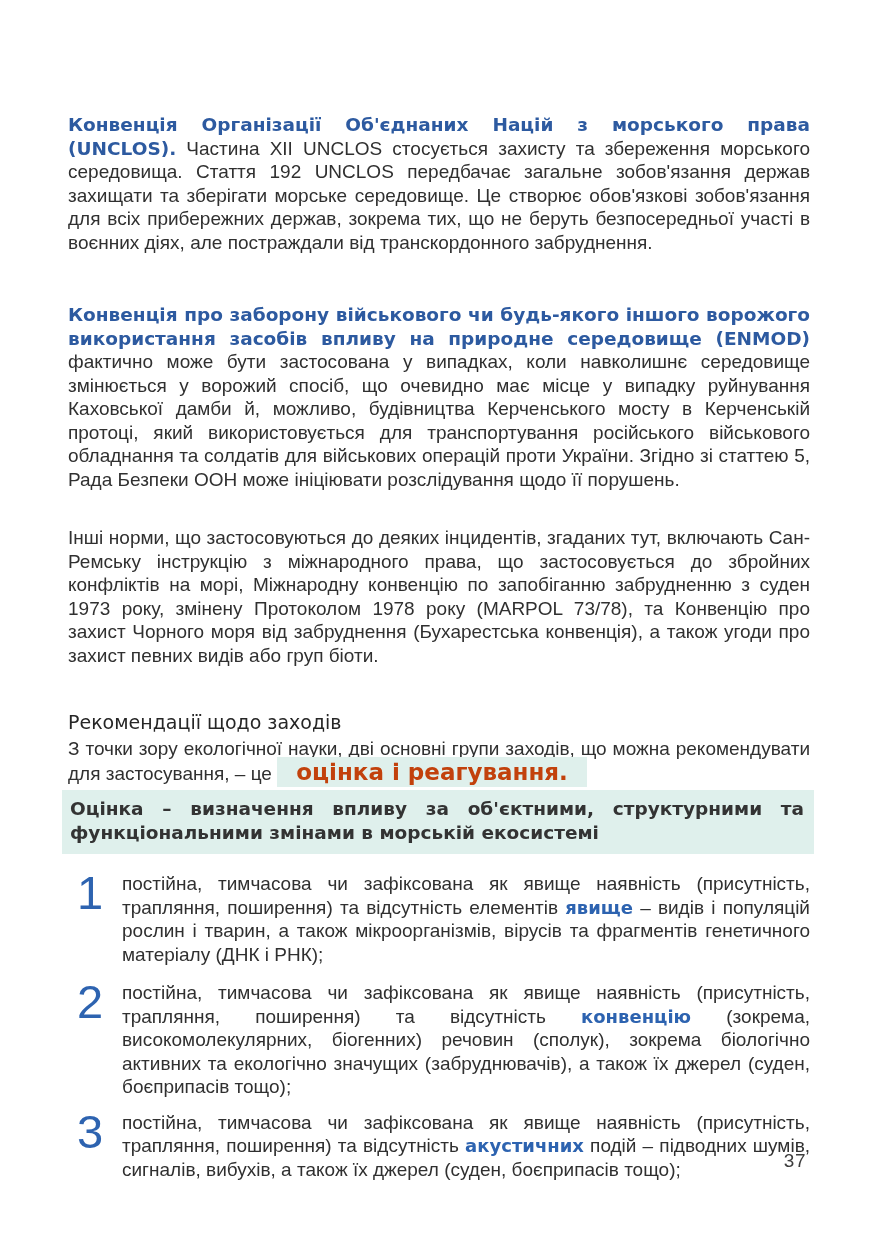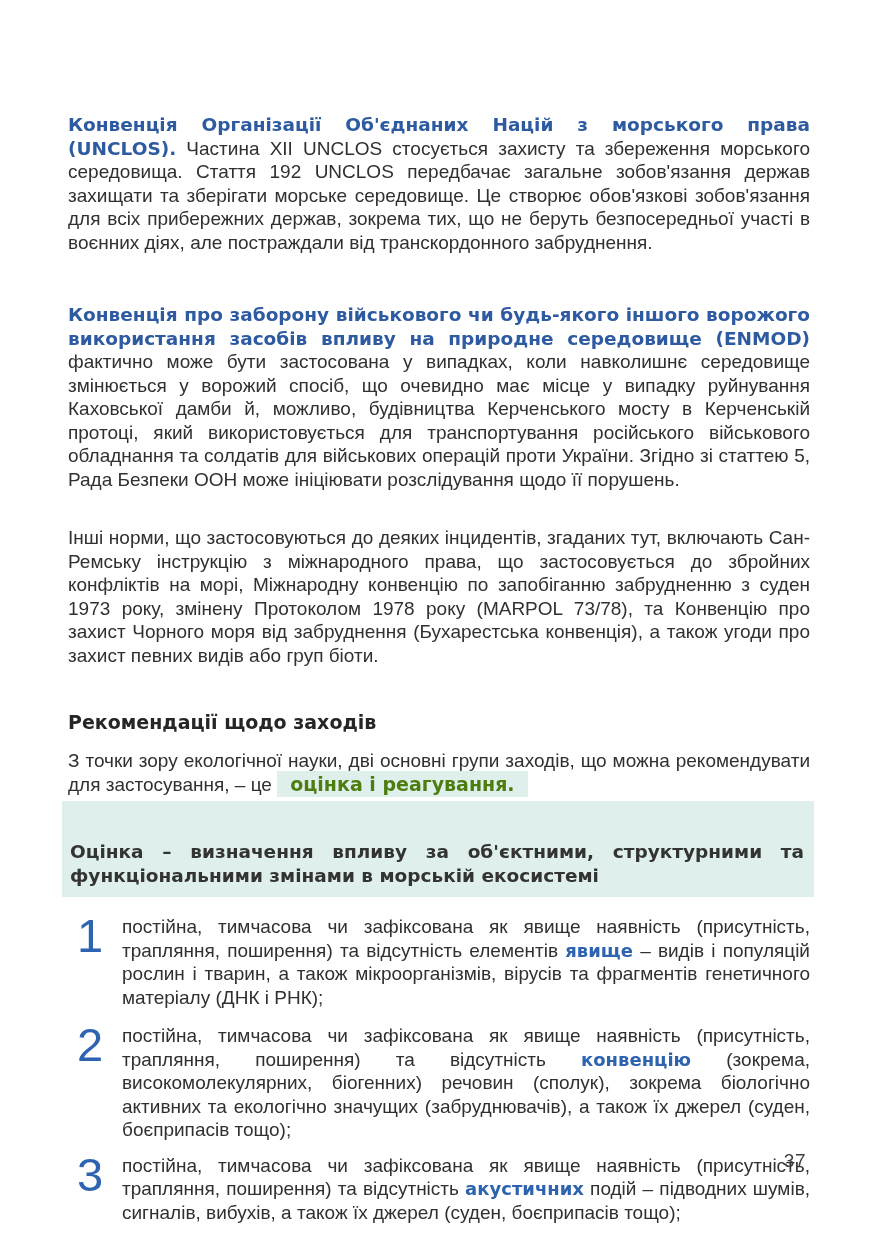--- a/index.html
+++ b/index.html
@@ -25,48 +25,47 @@
     color:#2d5aa0;
     font-size:18.5px;
   }
   .p-unclos   { min-height:164px; margin-bottom:26px;margin-top:44px; }
   .p-enmod    { min-height:202px; margin-bottom:21px; }
   .p-norms    { min-height:157px; margin-bottom:28px; }
 
   .section-heading {
     font-family:"DejaVu Sans", sans-serif;
     font-size:19px;
-    font-weight:bold;
+    font-weight:normal;
     color:#262626;
-    margin-bottom:16px;
+    margin-bottom:4px;
   }
   .p-intro { min-height:47px; margin-bottom:5px; }
   .hl {
     font-family:"DejaVu Sans", sans-serif;
     font-weight:bold;
-    font-size:19px;
-    color:#4d7c0f;
+    font-size:23px;
+    color:#c2410c;
     background:#dff0ec;
-    padding:2px 13px;
+    padding:2px 19px;
   }
 
   .assessment-box {
     background:#dff0ec;
     margin:0 -4px 18px -6px;
     padding:7px 10px 9px 8px;
     min-height:60px;
   }
   .box-text {
     font-family:"DejaVu Sans", sans-serif;
     font-weight:bold;
     font-size:18.5px;
     line-height:24px;
     text-align:justify;
     color:#333333;
-    margin-top:32px;
   }
 
   .list-item { display:flex; }
   .li-1 { min-height:92px;  margin-bottom:15px; }
   .li-2 { min-height:115px; margin-bottom:12px; }
   .li-3 { min-height:69px; }
   .num {
     flex:0 0 54px;
     padding-left:9px;
     padding-top:1px;

